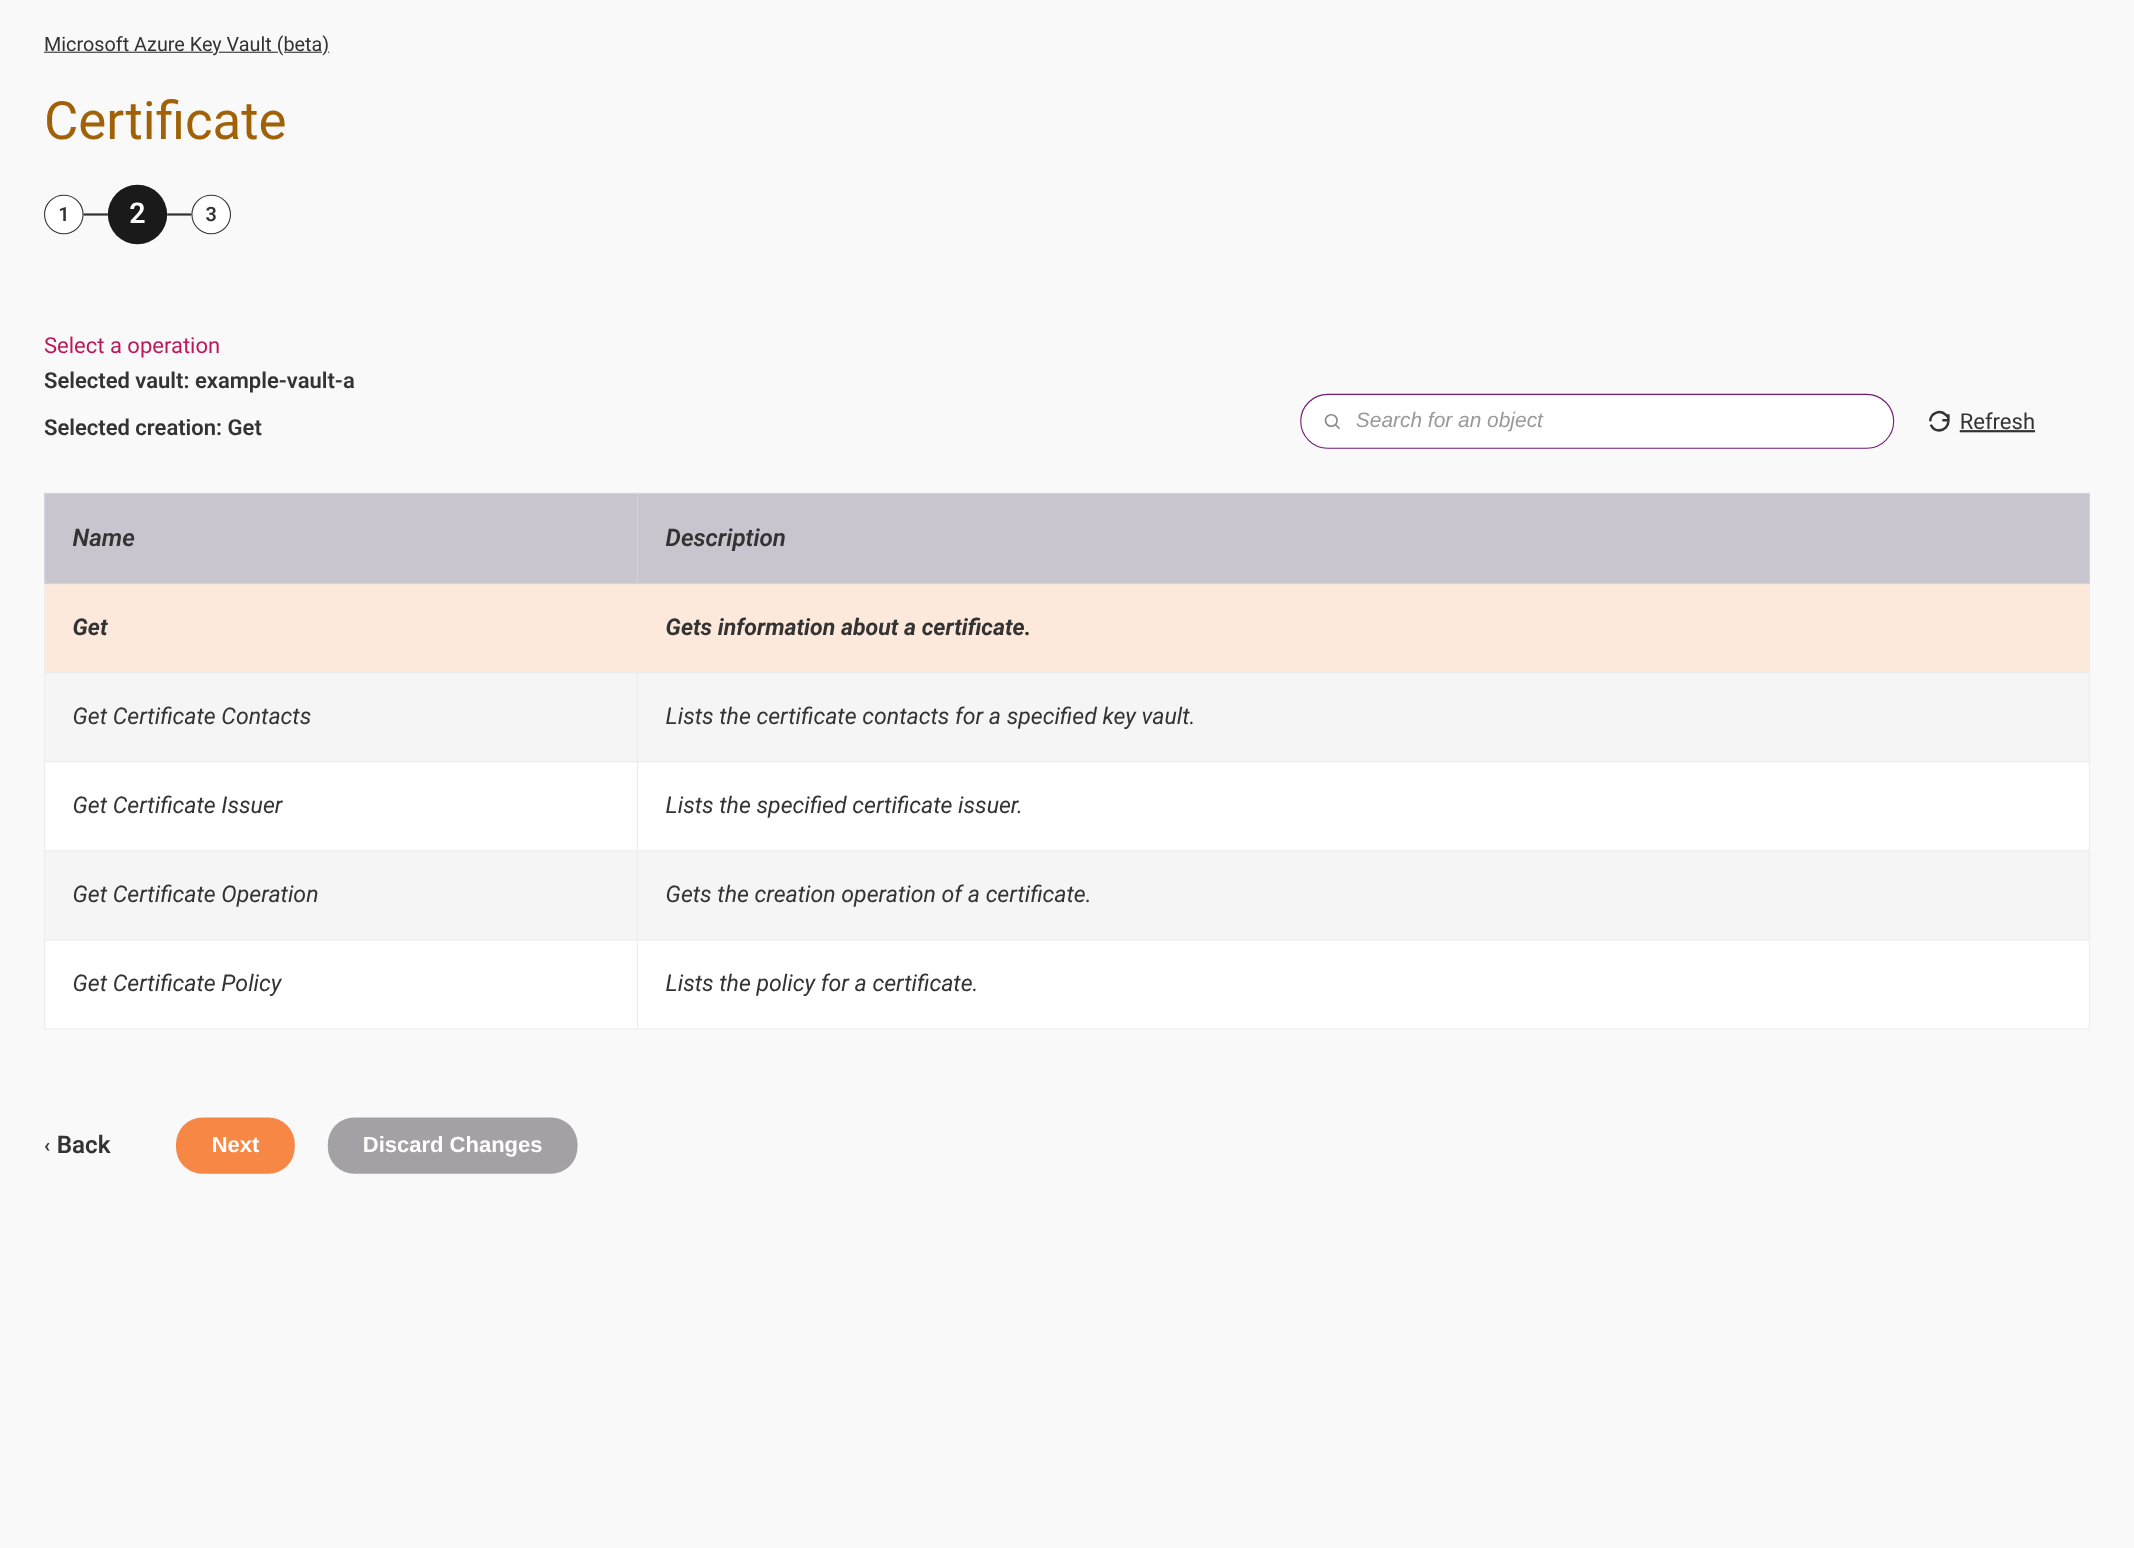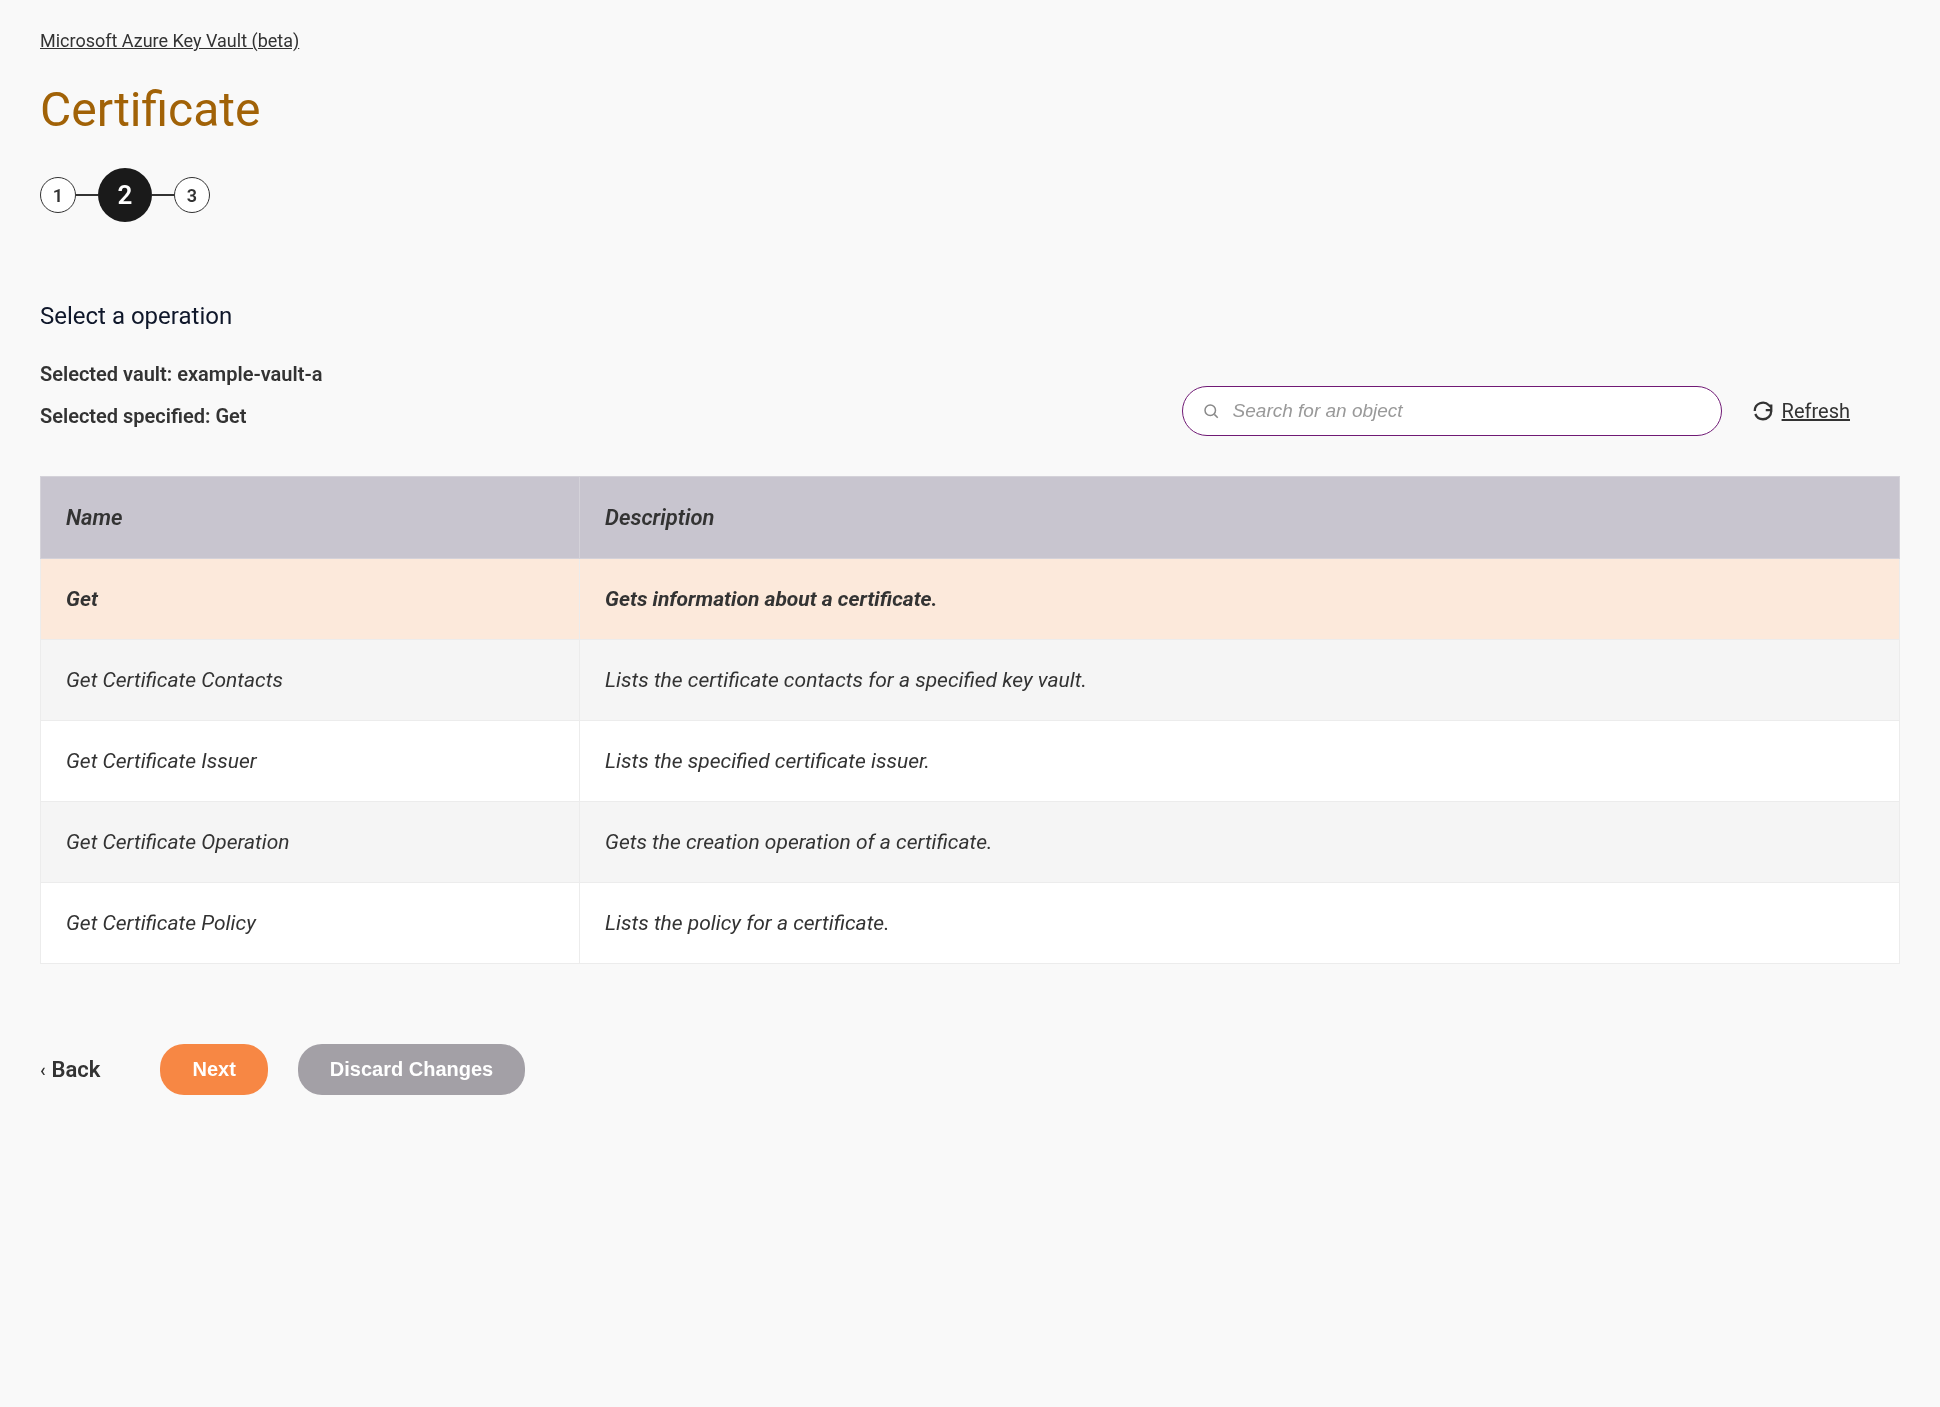--- a/index.html
+++ b/index.html
@@ -51,23 +51,23 @@
       color: #fff;
       border: none;
       font-size: 26px;
     }
     .step-line {
       width: 22px;
       height: 1.5px;
       background: #333;
     }
     .instruction-text {
-      font-size: 24px;
-      color: #0f172a;
-      margin-bottom: 32px;
+      font-size: 20px;
+      color: #be185d;
+      margin-bottom: 8px;
     }
     .selected-info {
       font-size: 20px;
       font-weight: 600;
       color: #333;
       margin-bottom: 18px;
     }
     .controls-row {
       display: flex;
       justify-content: flex-end;
@@ -210,21 +210,21 @@
 </div>
 
 <div class="instruction-text">Select a operation</div>
 
 <div class="selected-info">
   <span>Selected vault:</span>
   <span>example-vault-a</span>
 </div>
 
 <div class="selected-info">
-  <span>Selected specified:</span>
+  <span>Selected creation:</span>
   <span>Get</span>
 </div>
 
 <div class="controls-row">
   <div class="search-wrapper">
     <svg class="search-icon" viewBox="0 0 24 24" fill="none" stroke="currentColor" stroke-width="2">
       <circle cx="11" cy="11" r="7"></circle>
       <line x1="21" y1="21" x2="16.5" y2="16.5"></line>
     </svg>
     <input type="text" class="search-input" placeholder="Search for an object" style="">

